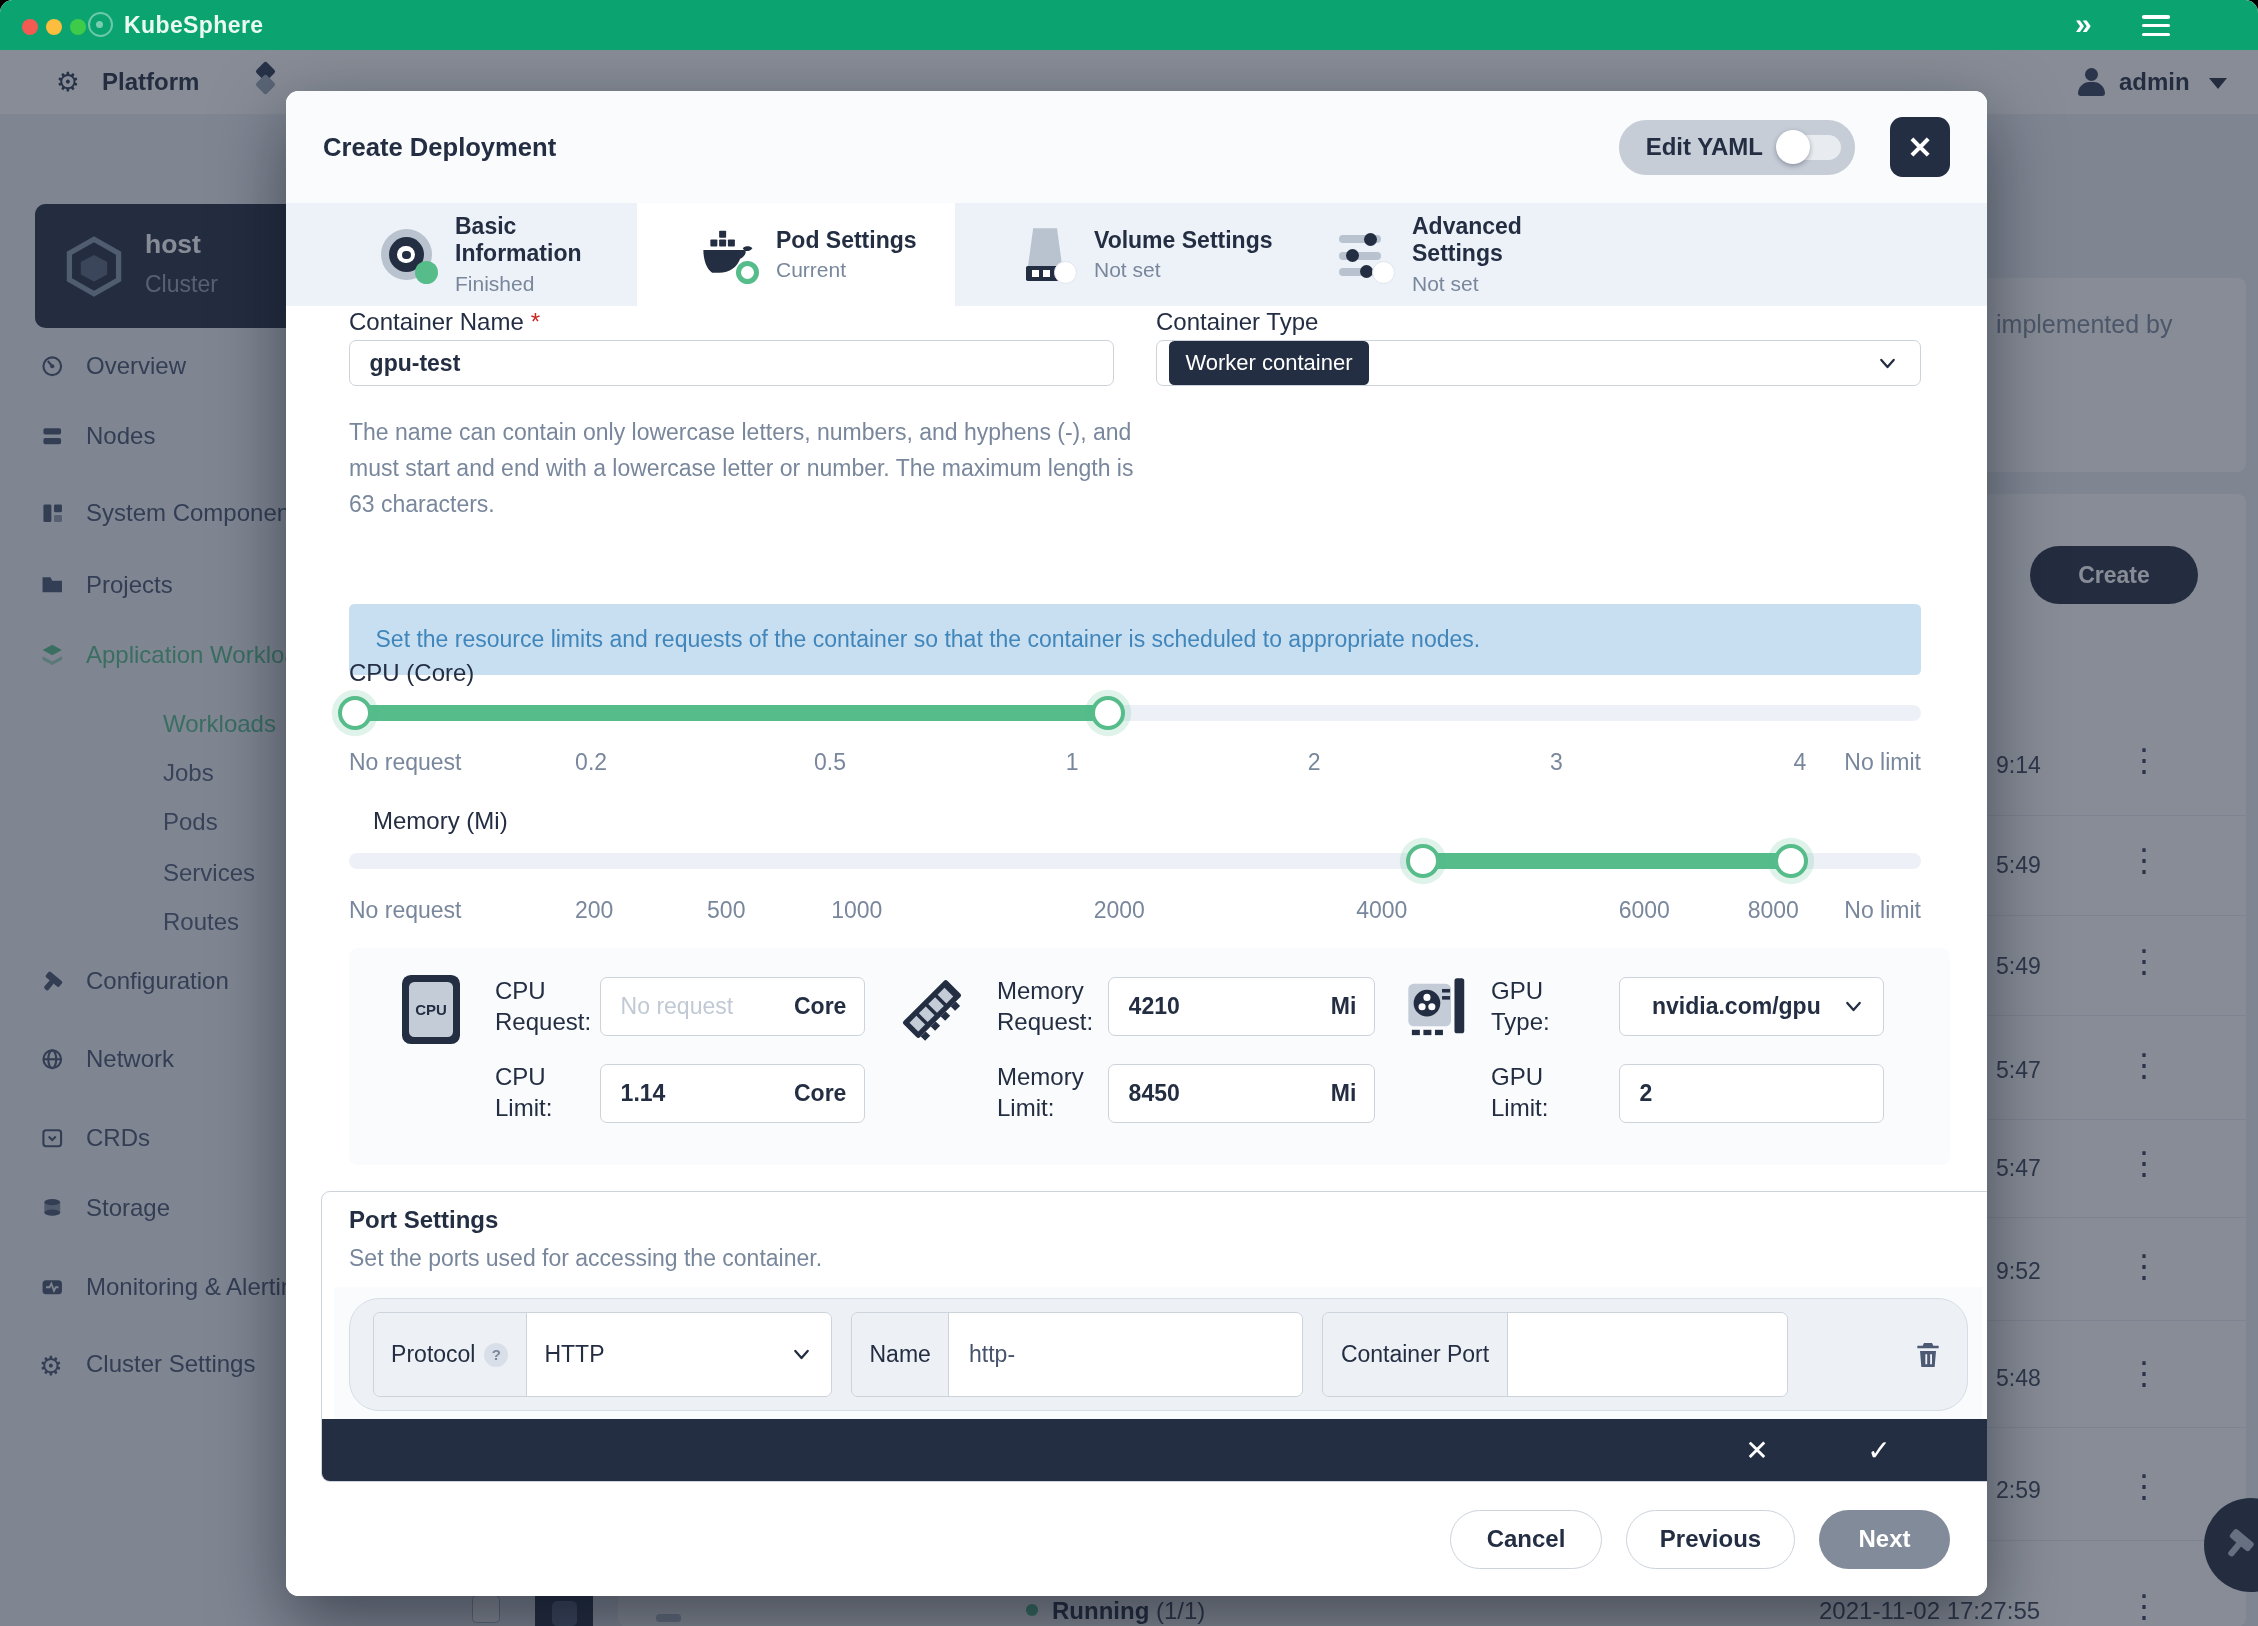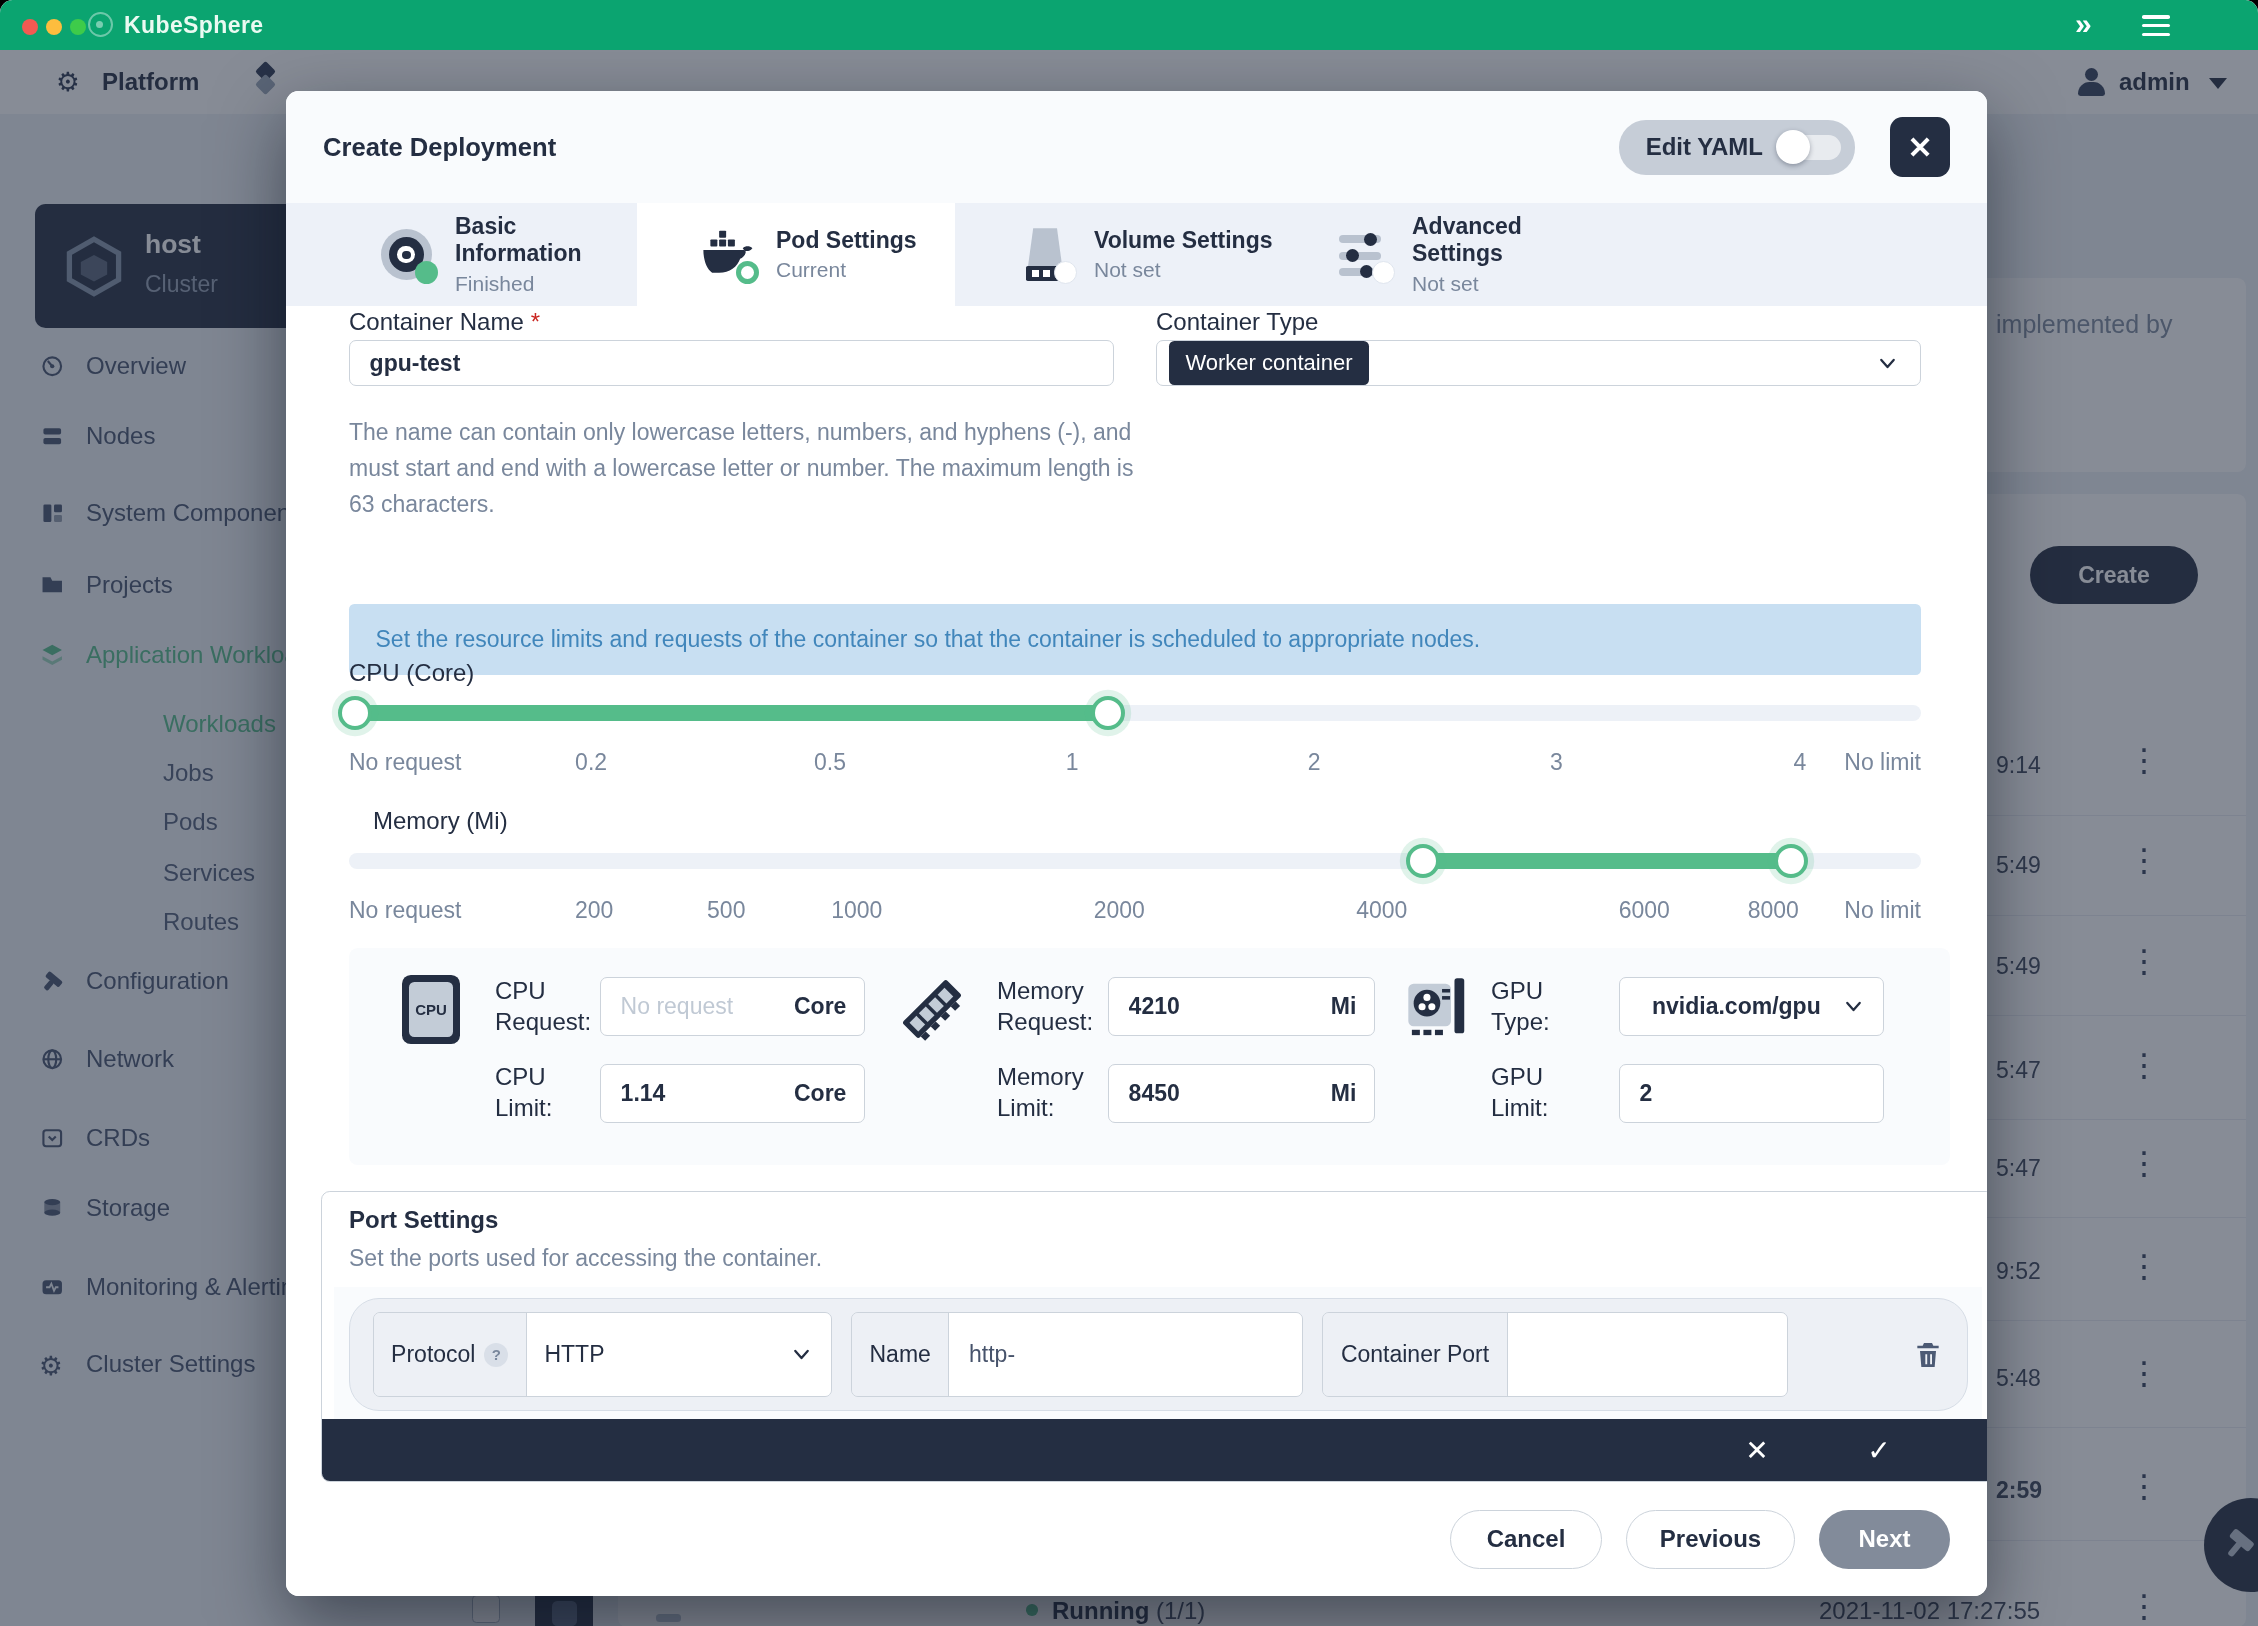--- a/index.html
+++ b/index.html
@@ -260,21 +260,21 @@
     <div class="rowline" style="top:1069px;"></div>
     <span class="rowtime" style="left:1996px;top:1105px;">5:47</span>
     <span class="kebab" style="left:2128px;top:1096px;">⋮</span>
     <div class="rowline" style="top:1167px;"></div>
     <span class="rowtime" style="left:1996px;top:1208px;">9:52</span>
     <span class="kebab" style="left:2128px;top:1199px;">⋮</span>
     <div class="rowline" style="top:1270px;"></div>
     <span class="rowtime" style="left:1996px;top:1315px;">5:48</span>
     <span class="kebab" style="left:2128px;top:1306px;">⋮</span>
     <div class="rowline" style="top:1377px;"></div>
-    <span class="rowtime" style="left:1996px;top:1427px;font-weight:bold;">2:59</span>
+    <span class="rowtime" style="left:1996px;top:1427px;">2:59</span>
     <span class="kebab" style="left:2128px;top:1419px;">⋮</span>
     <div class="rowline" style="top:1490px;"></div>
 
     <span class="a" style="left:472px;top:1545px;width:28px;height:28px;border:1.8px solid #a7b2c2;border-radius:4.4px;background:#fff;"></span>
     <span class="a" style="left:535px;top:1534px;width:58px;height:58px;border-radius:12.4px;background:#242e42;">
         <span class="a" style="left:17px;top:17px;width:25px;height:25px;border-radius:5.3px;background:#58657f;"></span>
       </span>
     <span class="a" style="left:655px;top:1522px;font-size:24px;font-weight:700;">mvn</span>
     <span class="a" style="left:656px;top:1564px;width:25px;height:8px;border-radius:3.5px;background:#b6c0ce;"></span>
     <span class="a" style="left:1026px;top:1554px;width:11.5px;height:11.5px;border-radius:50%;background:#55bc8a;"></span>

